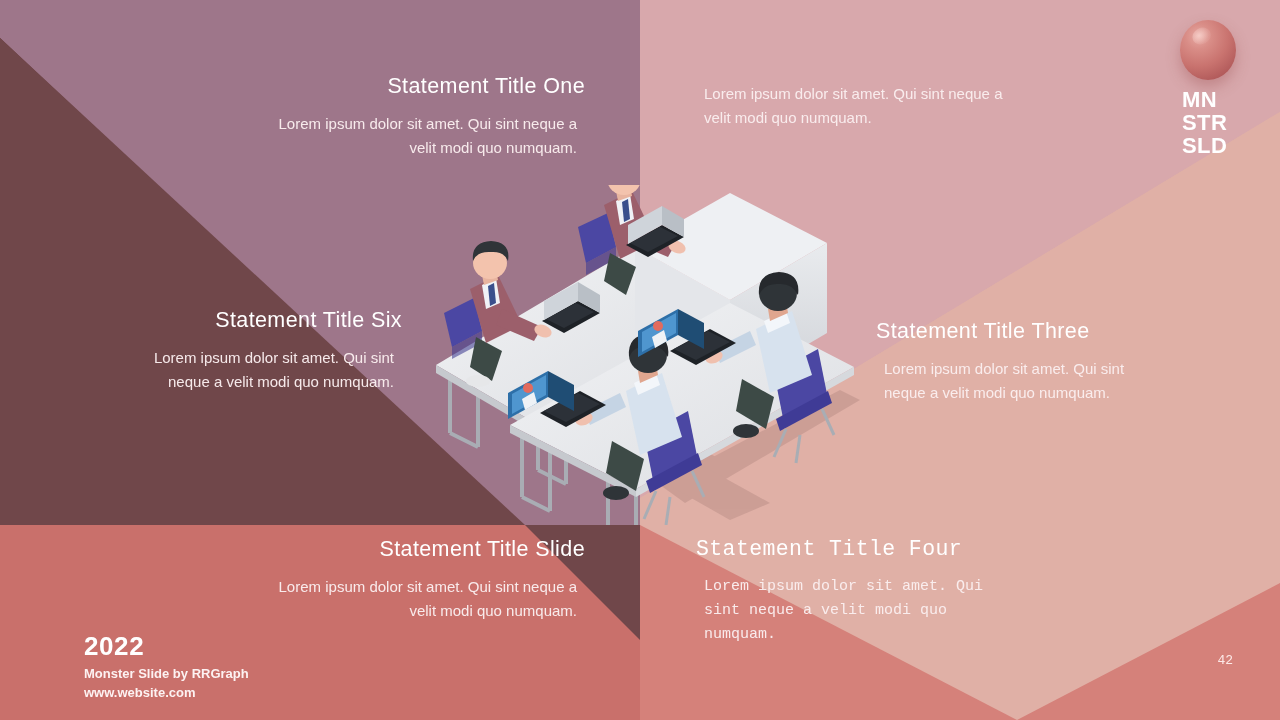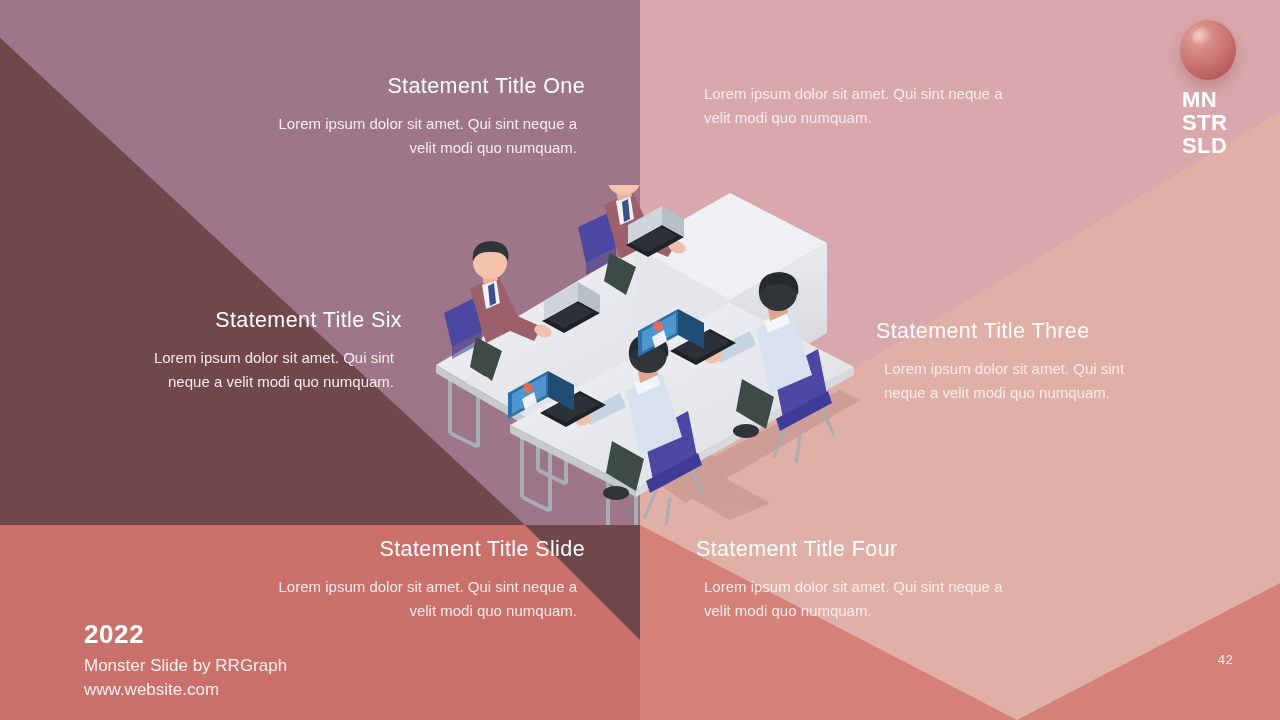--- a/index.html
+++ b/index.html
@@ -52,21 +52,21 @@
   }
   .align-right { text-align: right; }
   .align-left  { text-align: left; }
 
   
   #stmt-one   { left: 265px;  top: 74px;  width: 320px; }
   #stmt-two   { left: 696px;  top: 74px;  width: 330px; }
   #stmt-six   { left: 130px;  top: 308px; width: 272px; }
   #stmt-three { left: 876px;  top: 319px; width: 275px; }
   #stmt-five  { left: 265px;  top: 537px; width: 320px; }
-  #stmt-four  { left: 696px;  top: 537px; width: 330px; }
+  #stmt-four  { left: 696px;  top: 537px; width: 330px; font-family: Liberation Mono, monospace; }
 
   
   #logo {
     position: absolute;
     left: 1170px;
     top: 20px;
     width: 76px;
     height: 145px;
   }
   #logo-sphere {
@@ -112,22 +112,22 @@
     margin-left: 27px;
   }
   #footer-year {
     font-size: 26px;
     font-weight: 700;
     letter-spacing: 0.6px;
     line-height: 1.1;
     margin-bottom: 5px;
   }
   #footer-line1, #footer-line2 {
-    font-size: 17px;
-    font-weight: 400;
+    font-size: 13px;
+    font-weight: 700;
     line-height: 1.42;
     color: #fdf2f2;
   }
   #page-number {
     position: absolute;
     right: 47px;
     bottom: 52px;
     color: #fde9e7;
     font-size: 13px;
     font-weight: 400;

